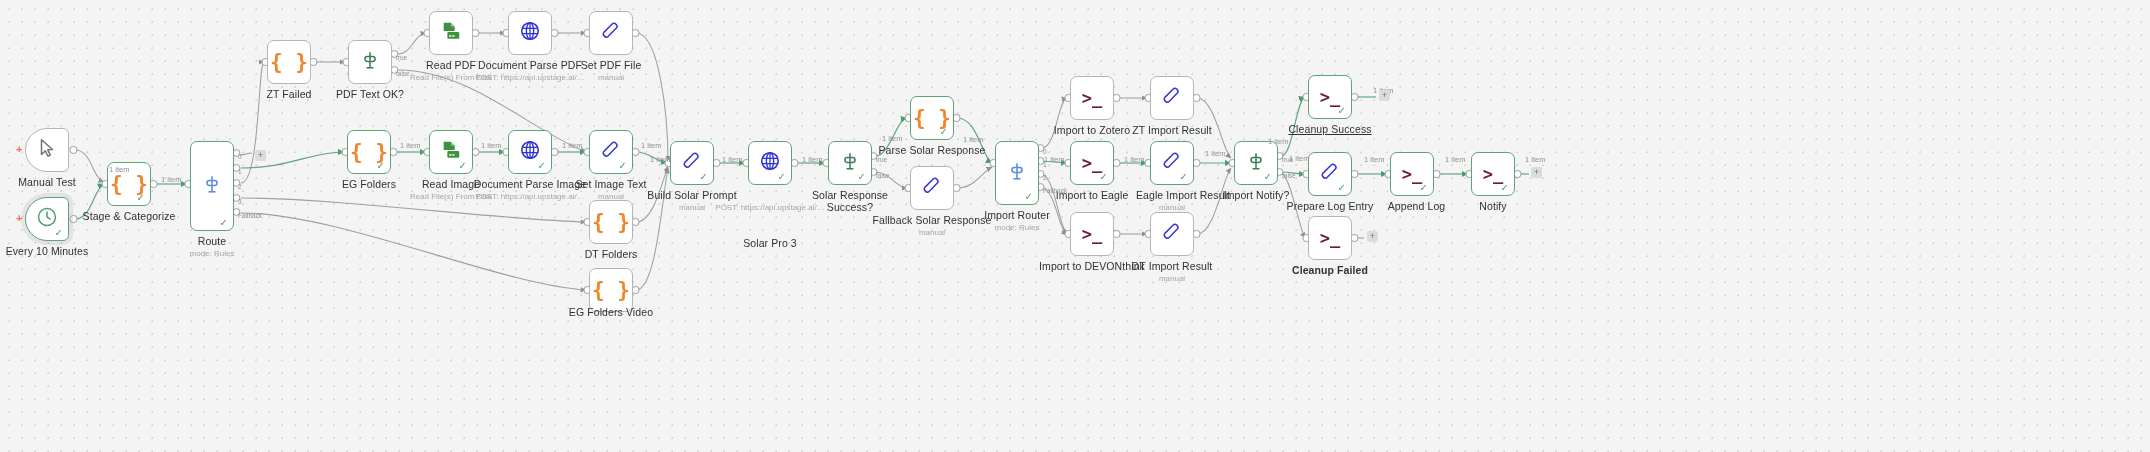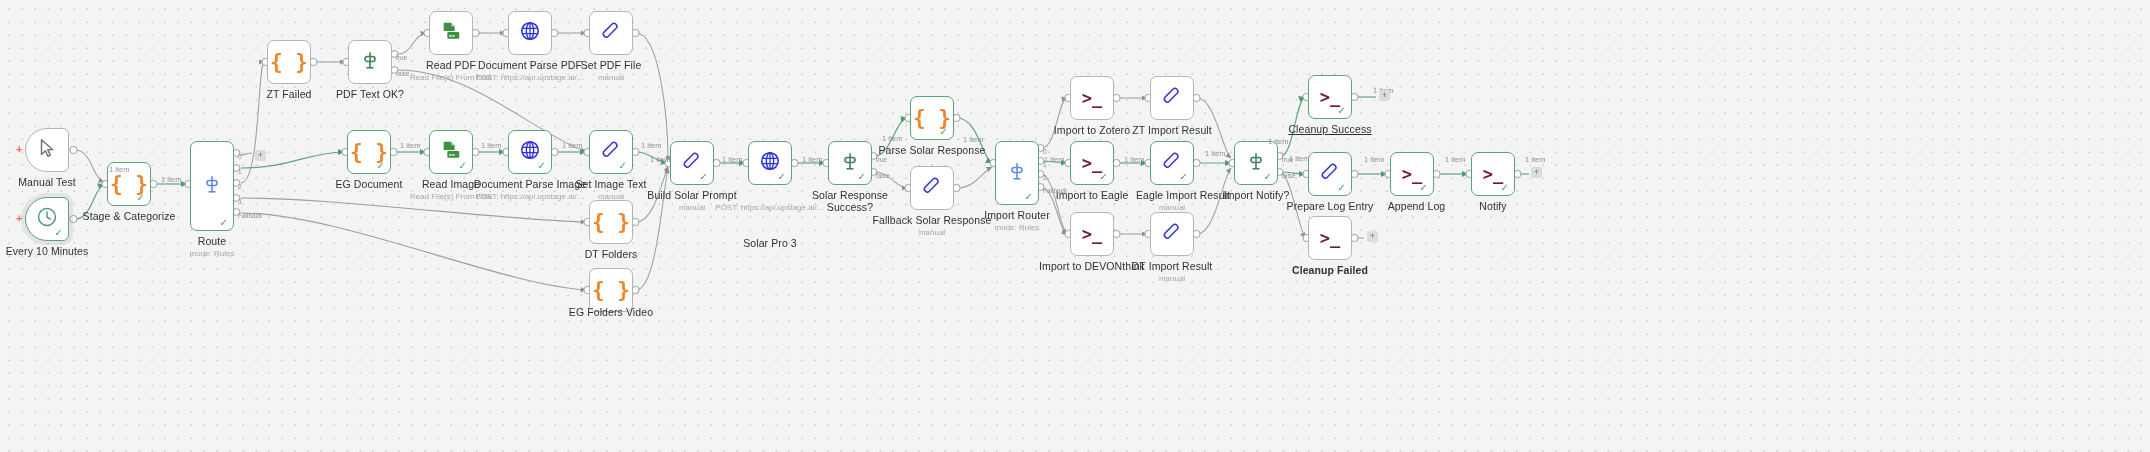--- a/index.html
+++ b/index.html
@@ -270,21 +270,21 @@
         <span class="ico"><svg width="22" height="22" viewBox="0 0 24 24">
             <path d="M17.4 4.6 C18.8 6 18.9 7.6 17.9 8.7 L8.8 18 C7.7 19.1 6.1 19 4.7 17.6 C3.3 16.2 3.2 14.6 4.2 13.5 L13.3 4.4 C14.4 3.3 16 3.2 17.4 4.6 Z" fill="none" stroke="#3636cf" stroke-width="1.6"></path>
           </svg></span>
       </div>
       <div class="caption" style="left: 541px; top: 60px; width: 140px;">Set PDF File</div>
       <div class="subcaption" style="left: 521px; top: 72.5px; width: 180px;">manual</div>
       <div class="node ok" style="left: 347px; top: 130px; width: 44px; height: 44px;">
         <span class="ico ico-code">{ }</span>
         <span class="check">✓</span>
       </div>
-      <div class="caption" style="left: 299px; top: 179px; width: 140px;">EG Document</div>
+      <div class="caption" style="left: 299px; top: 179px; width: 140px;">EG Folders</div>
       <div class="node ok" style="left: 429px; top: 130px; width: 44px; height: 44px;">
         <span class="ico"><svg width="22" height="22" viewBox="0 0 24 24">
             <path d="M4 3 H12 L16 7 V12 H4 Z" fill="#3f9142"></path>
             <path d="M12 3 V7 H16" fill="#ffffff" opacity="0.45"></path>
             <rect x="8" y="13" width="13" height="7.5" rx="1.2" fill="#3f9142"></rect>
             <rect x="10" y="16.6" width="2.4" height="1.6" fill="#ffffff"></rect>
             <rect x="13.4" y="16.6" width="2.4" height="1.6" fill="#ffffff"></rect>
           </svg></span>
         <span class="check">✓</span>
       </div>

